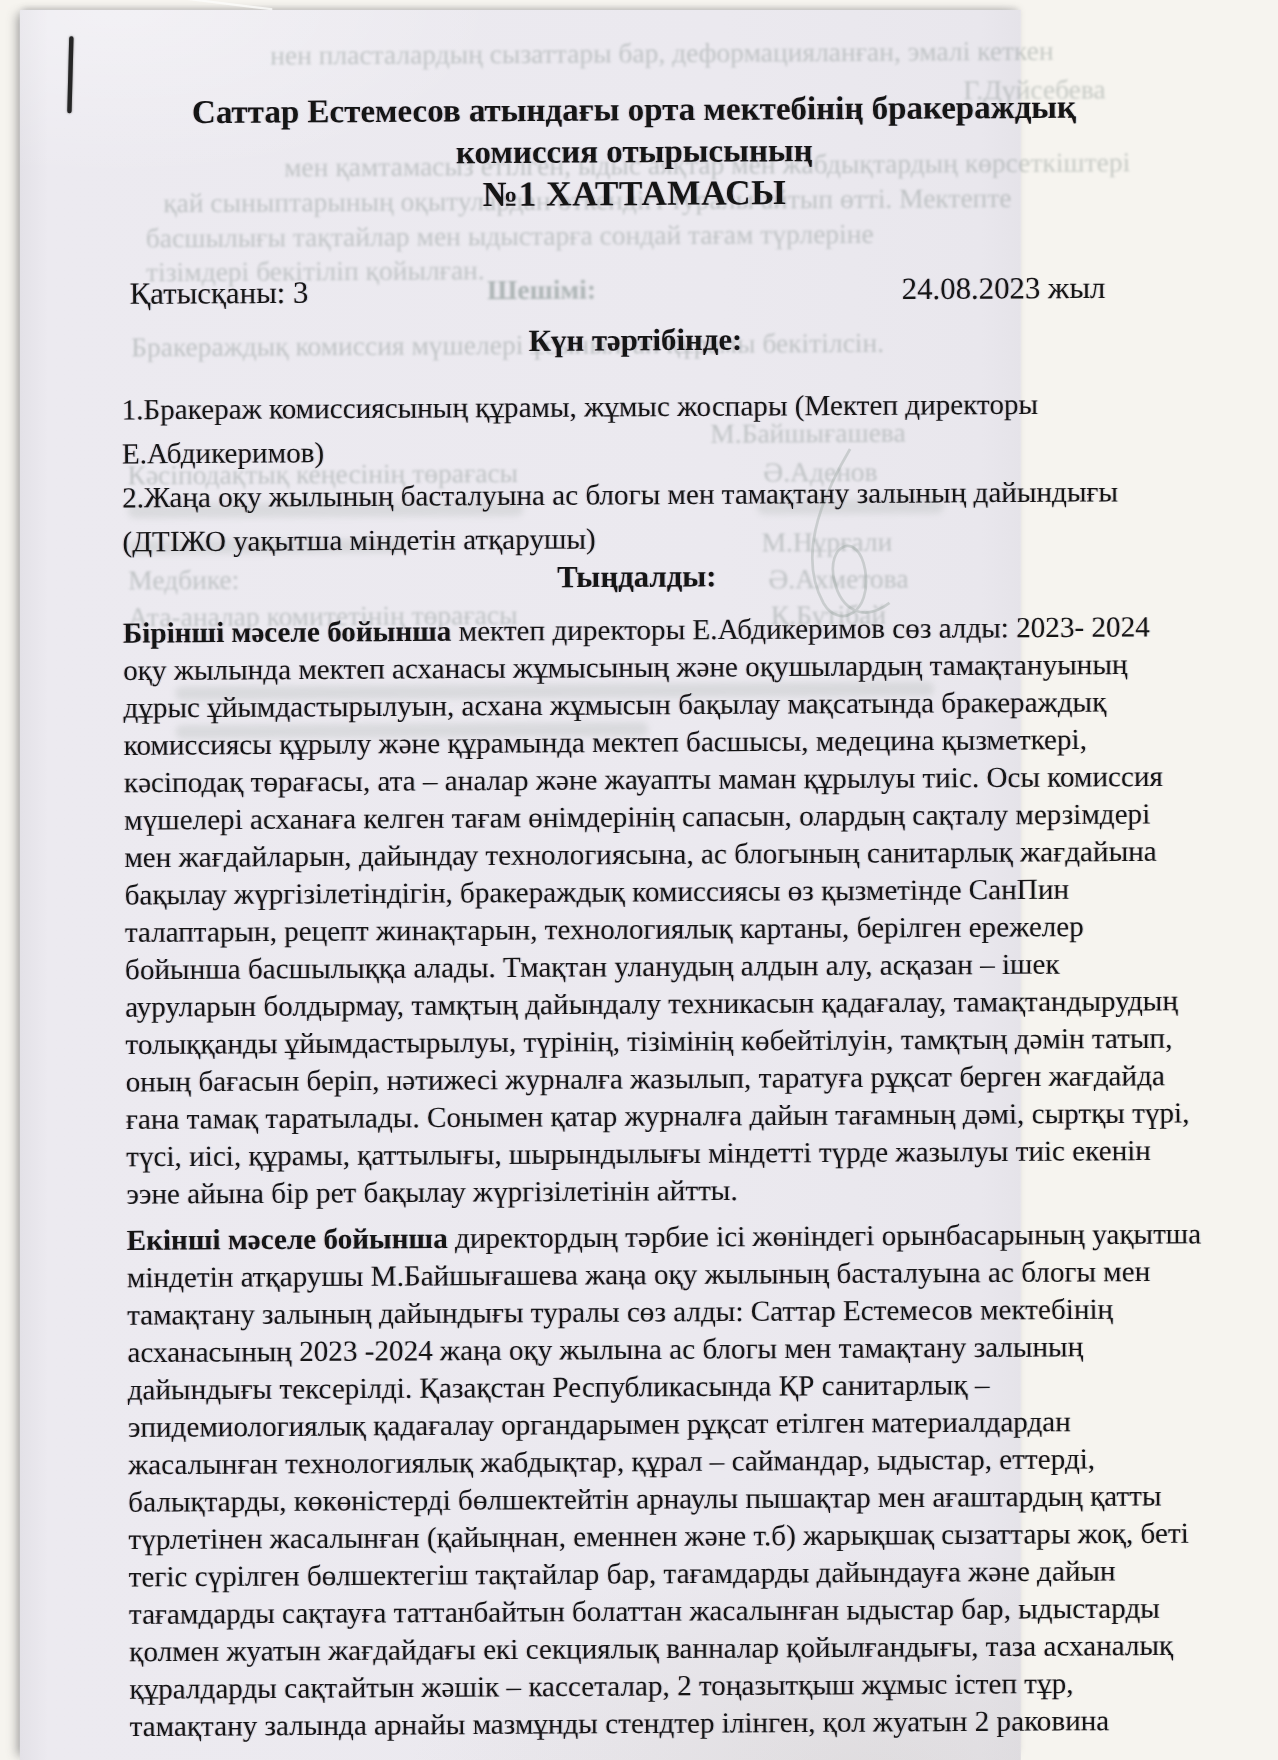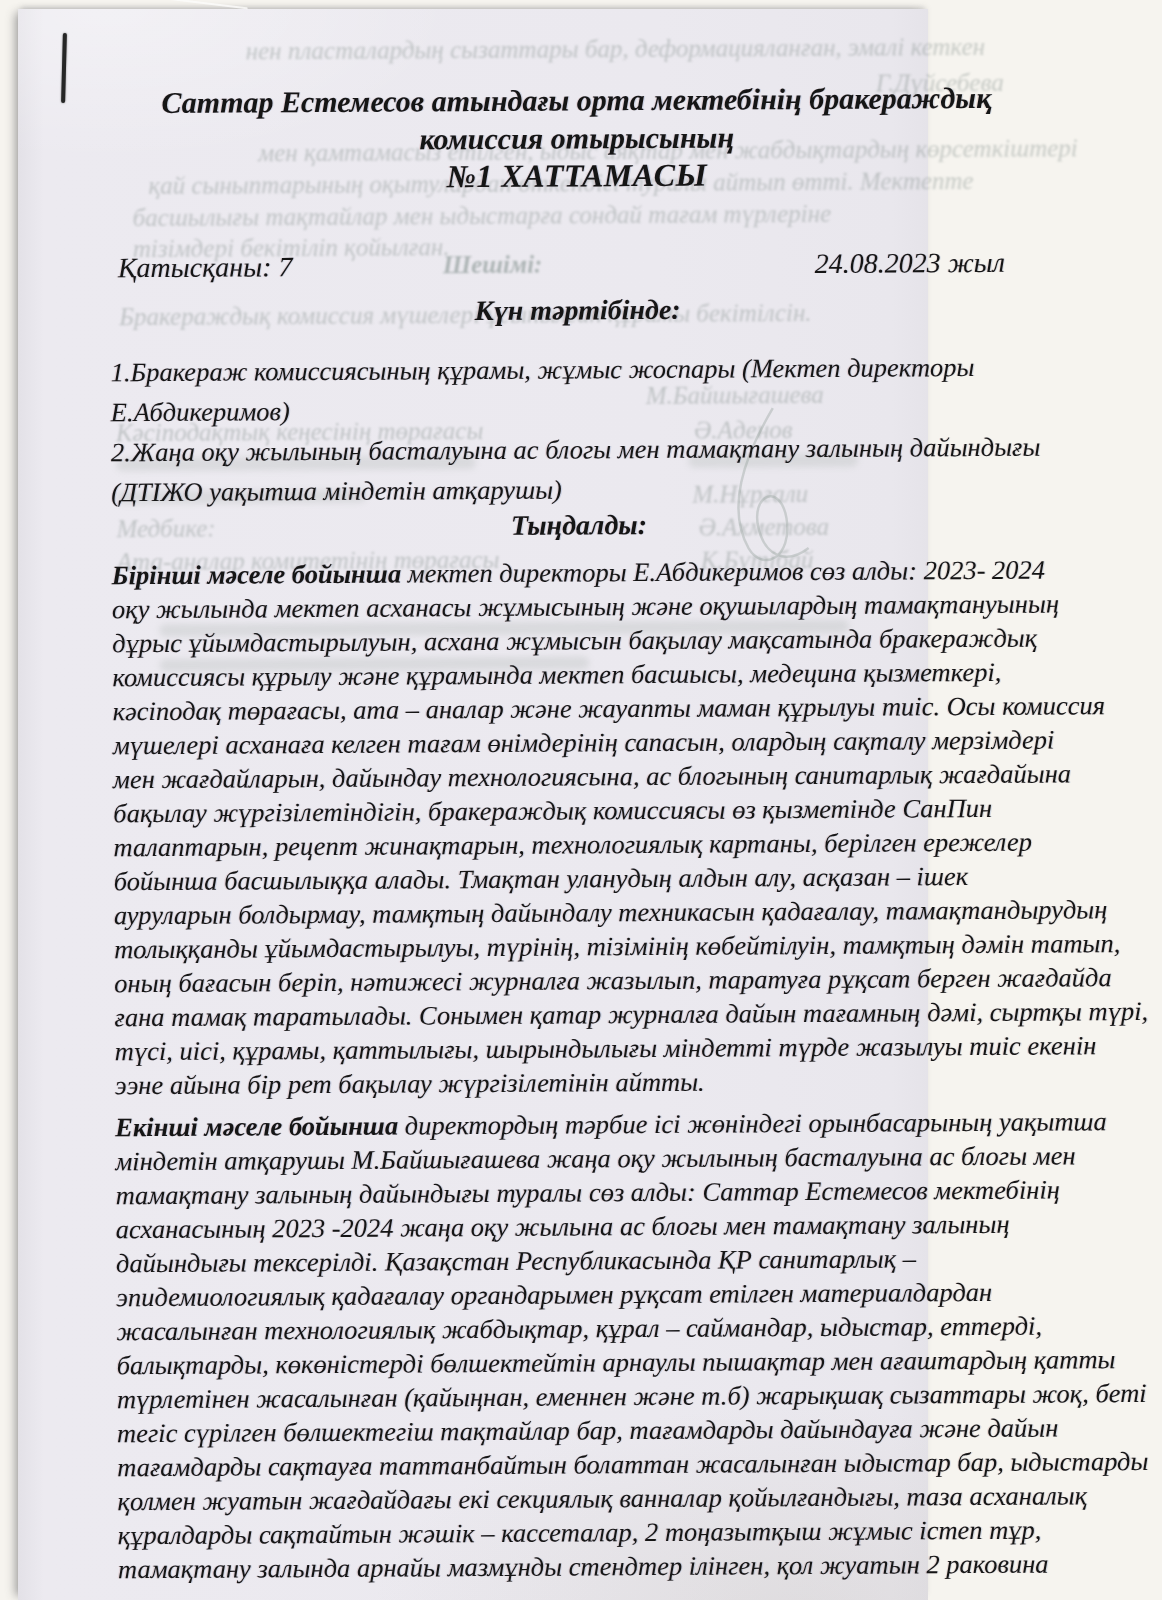--- a/index.html
+++ b/index.html
@@ -1,21 +1,21 @@
 <!DOCTYPE html>
 <html><head>
 <meta charset="utf-8">
 <style>
   html,body{margin:0;padding:0;}
   body{
     width:1162px;height:1600px;overflow:hidden;
     background:#f6f4ef;
     font-family:"Liberation Serif","DejaVu Serif",serif;
   }
-  .scan{position:relative;width:928px;height:1600px;font-style:italic;}
+  .scan{position:relative;width:928px;height:1600px;}
   .paper{
     position:absolute;left:18px;top:9px;right:0;bottom:0;
     background:linear-gradient(90deg,#e3e1e7 0px,#eceaf0 26px,#ebe9ef 70%,#e9e7ed 96%,#e5e3e9 100%);
     box-shadow:-7px 0 9px -4px rgba(70,70,75,.45), 0 -4px 6px -3px rgba(90,90,95,.35);
   }
   .paper::after{
     content:"";position:absolute;inset:0;pointer-events:none;
     background:
       radial-gradient(ellipse 600px 300px at 85% 101%, rgba(190,186,178,.25), transparent 70%),
       radial-gradient(ellipse 500px 220px at 10% 0%, rgba(255,255,255,.35), transparent 70%);
@@ -99,21 +99,21 @@
     <div class="ink">
 
       <div class="abs center-block title" style="top:82px;">
         <div>Саттар Естемесов атындағы орта мектебінің бракераждық</div>
         <div>комиссия отырысының</div>
       </div>
 
       <div class="abs center-block protocol" style="top:158px;">№1 ХАТТАМАСЫ</div>
 
       <div class="abs meta" style="top:250px;">
-        <span>Қатысқаны: 7</span>
+        <span>Қатысқаны: 3</span>
         <span>24.08.2023 жыл</span>
       </div>
 
       <div class="abs center-block h-bold" style="top:295px;">Күн тәртібінде:</div>
 
       <div class="abs agenda" style="top:350px;left:113px;">
         <div class="agenda-line">1.Бракераж комиссиясының құрамы, жұмыс жоспары (Мектеп директоры</div>
         <div class="agenda-line">Е.Абдикеримов)</div>
         <div class="agenda-line">2.Жаңа оқу жылының басталуына ас блогы мен тамақтану залының дайындығы</div>
         <div class="agenda-line">(ДТІЖО уақытша міндетін атқарушы)</div>

